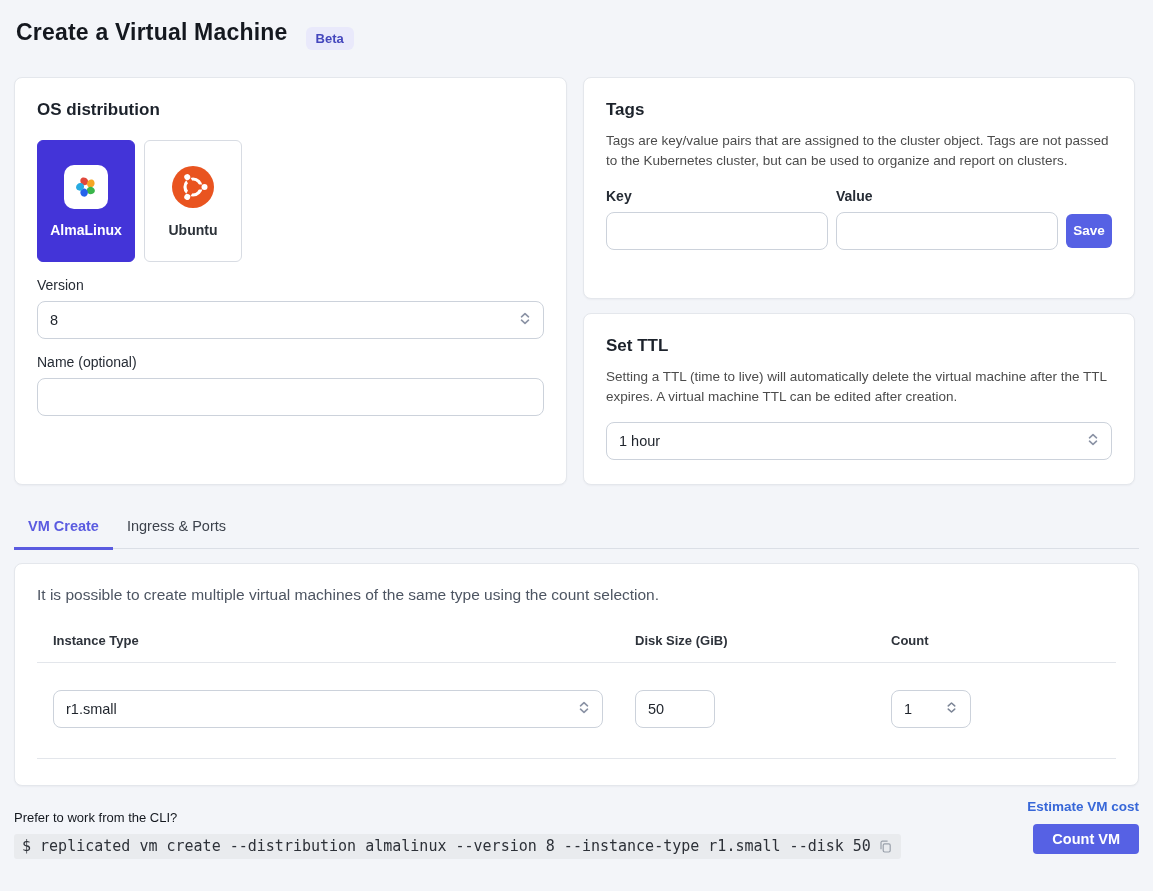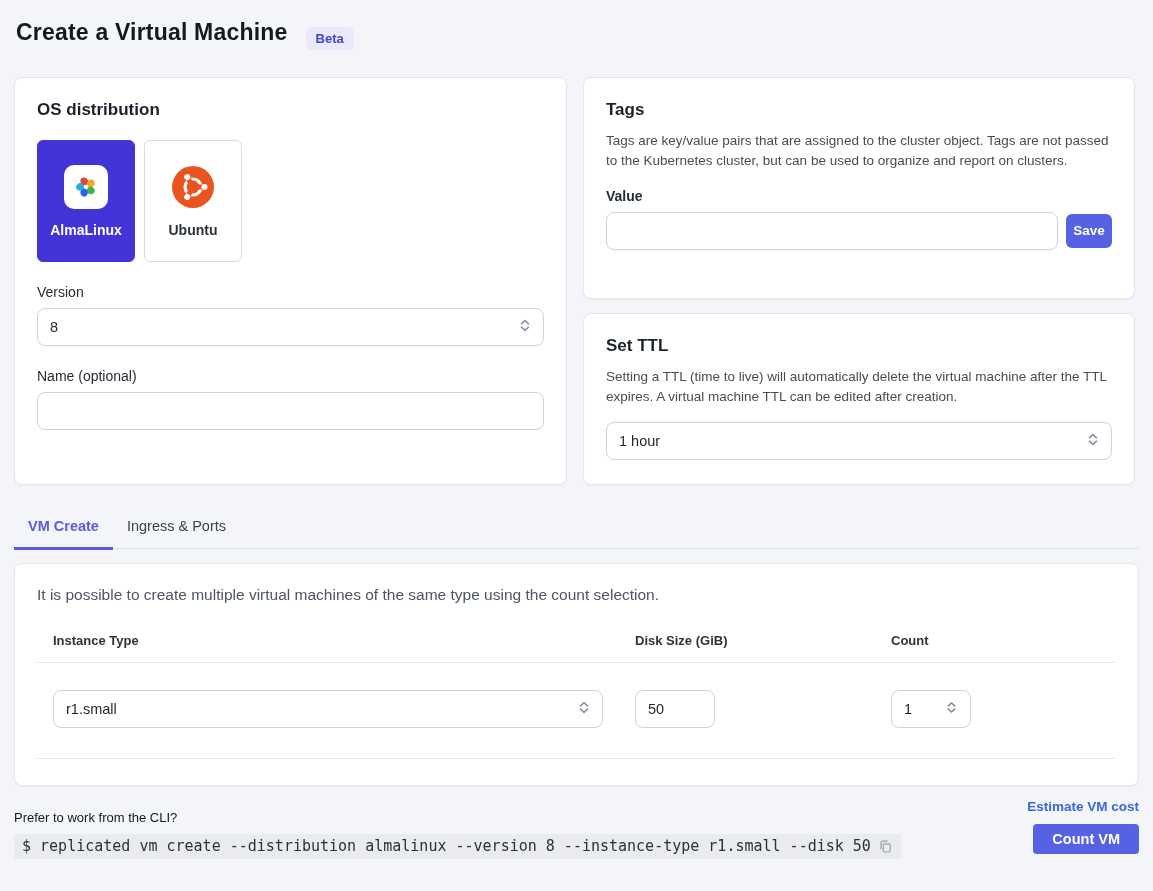--- a/index.html
+++ b/index.html
@@ -37,21 +37,21 @@
     width:98px; height:122px; border-radius:6px; border:1px solid #d8dce3;
     background:#fff; display:flex; flex-direction:column; align-items:center;
     justify-content:center; gap:13px; cursor:pointer;
   }
   .tile.selected { background:#4334d8; border-color:#4334d8; }
   .tile-label { font-size:14px; font-weight:700; color:#2b3138; }
   .tile.selected .tile-label { color:#fff; }
   .alma-chip { width:44px; height:44px; background:#fff; border-radius:10px;
     display:flex; align-items:center; justify-content:center; }
 
-  .field-label { font-size:14px; color:#262c35; margin-top:22px; }
+  .field-label { font-size:14px; color:#262c35; margin-top:15px; }
   .field-label.bold { font-weight:600; }
 
   .select, .text-input {
     margin-top:8px; height:38px; width:100%;
     border:1px solid #ccd2db; border-radius:8px; background:#fff;
     font-size:14.5px; color:#1f242c; padding:0 12px;
     display:flex; align-items:center; position:relative;
     font-family:"Liberation Sans", sans-serif;
   }
   .select { cursor:pointer; }
@@ -182,20 +182,24 @@
       </div>
     </div>
 
     <div class="col-right">
 
       <div class="card tags-card">
         <div class="card-title">Tags</div>
         <div class="card-desc">Tags are key/value pairs that are assigned to the cluster object. Tags are not passed to the Kubernetes cluster, but can be used to organize and report on clusters.</div>
         <div class="kv-row">
           <div class="kv-field">
+            <div class="field-label bold">Key</div>
+            <input class="text-input" type="text" value="" style="">
+          </div>
+          <div class="kv-field">
             <div class="field-label bold">Value</div>
             <input class="text-input" type="text" value="" style="">
           </div>
           <button class="save-btn">Save</button>
         </div>
       </div>
 
       <div class="card ttl-card">
         <div class="card-title">Set TTL</div>
         <div class="card-desc">Setting a TTL (time to live) will automatically delete the virtual machine after the TTL expires. A virtual machine TTL can be edited after creation.</div>

